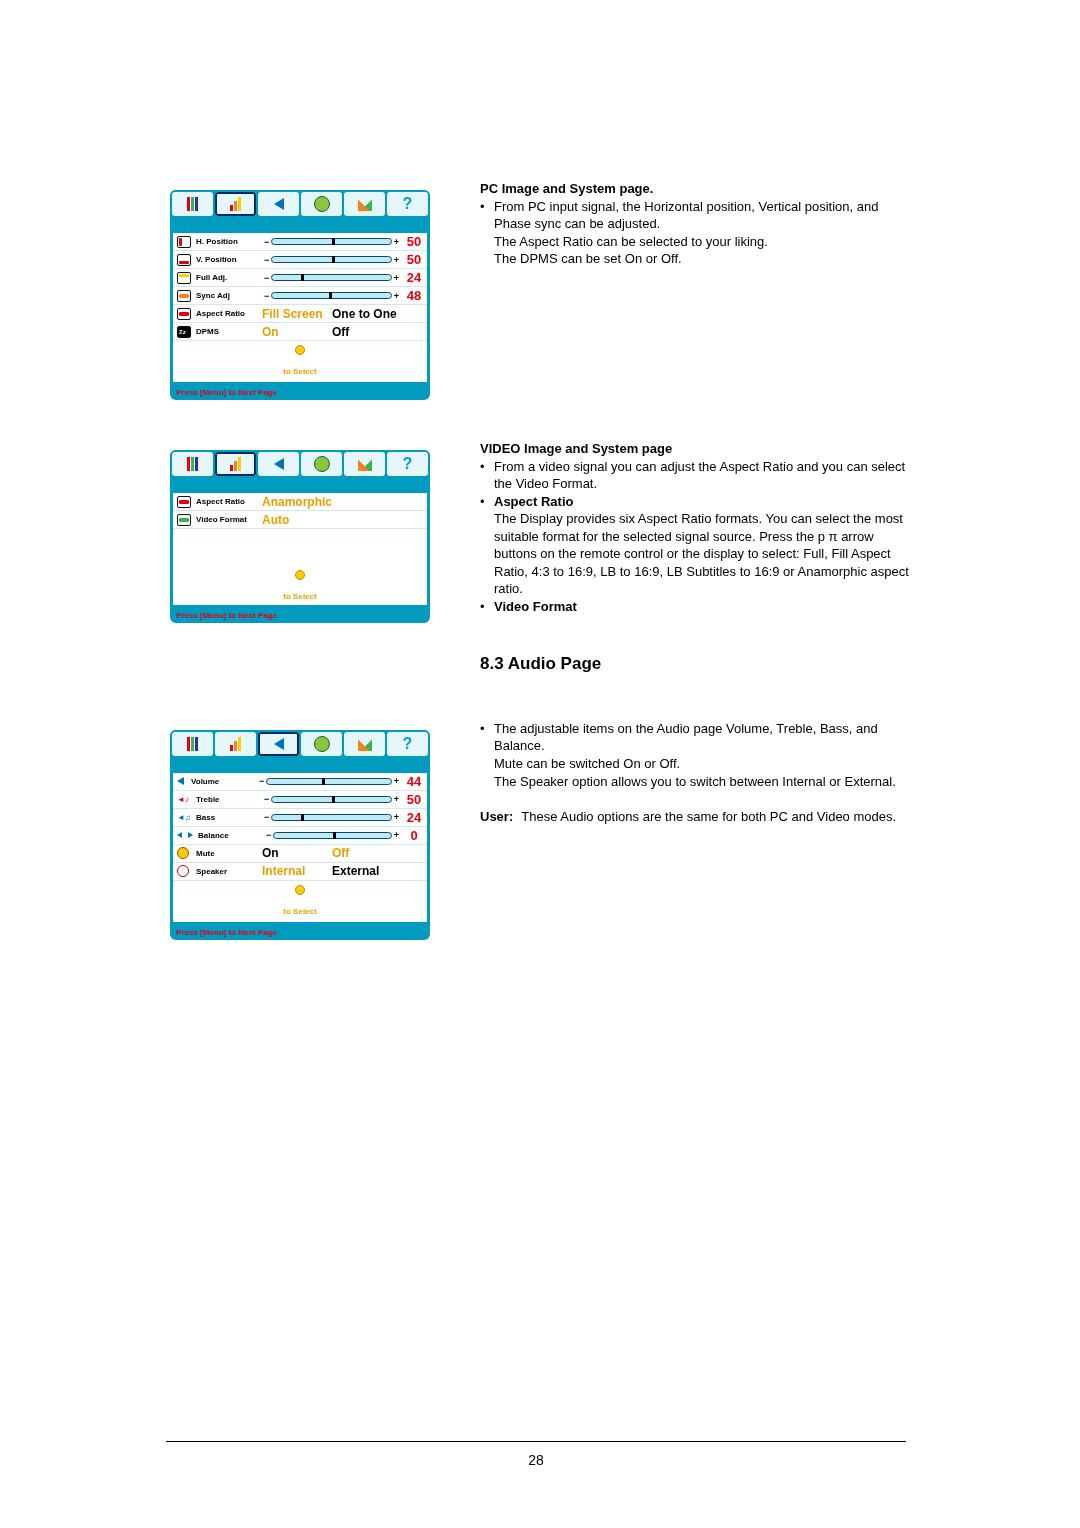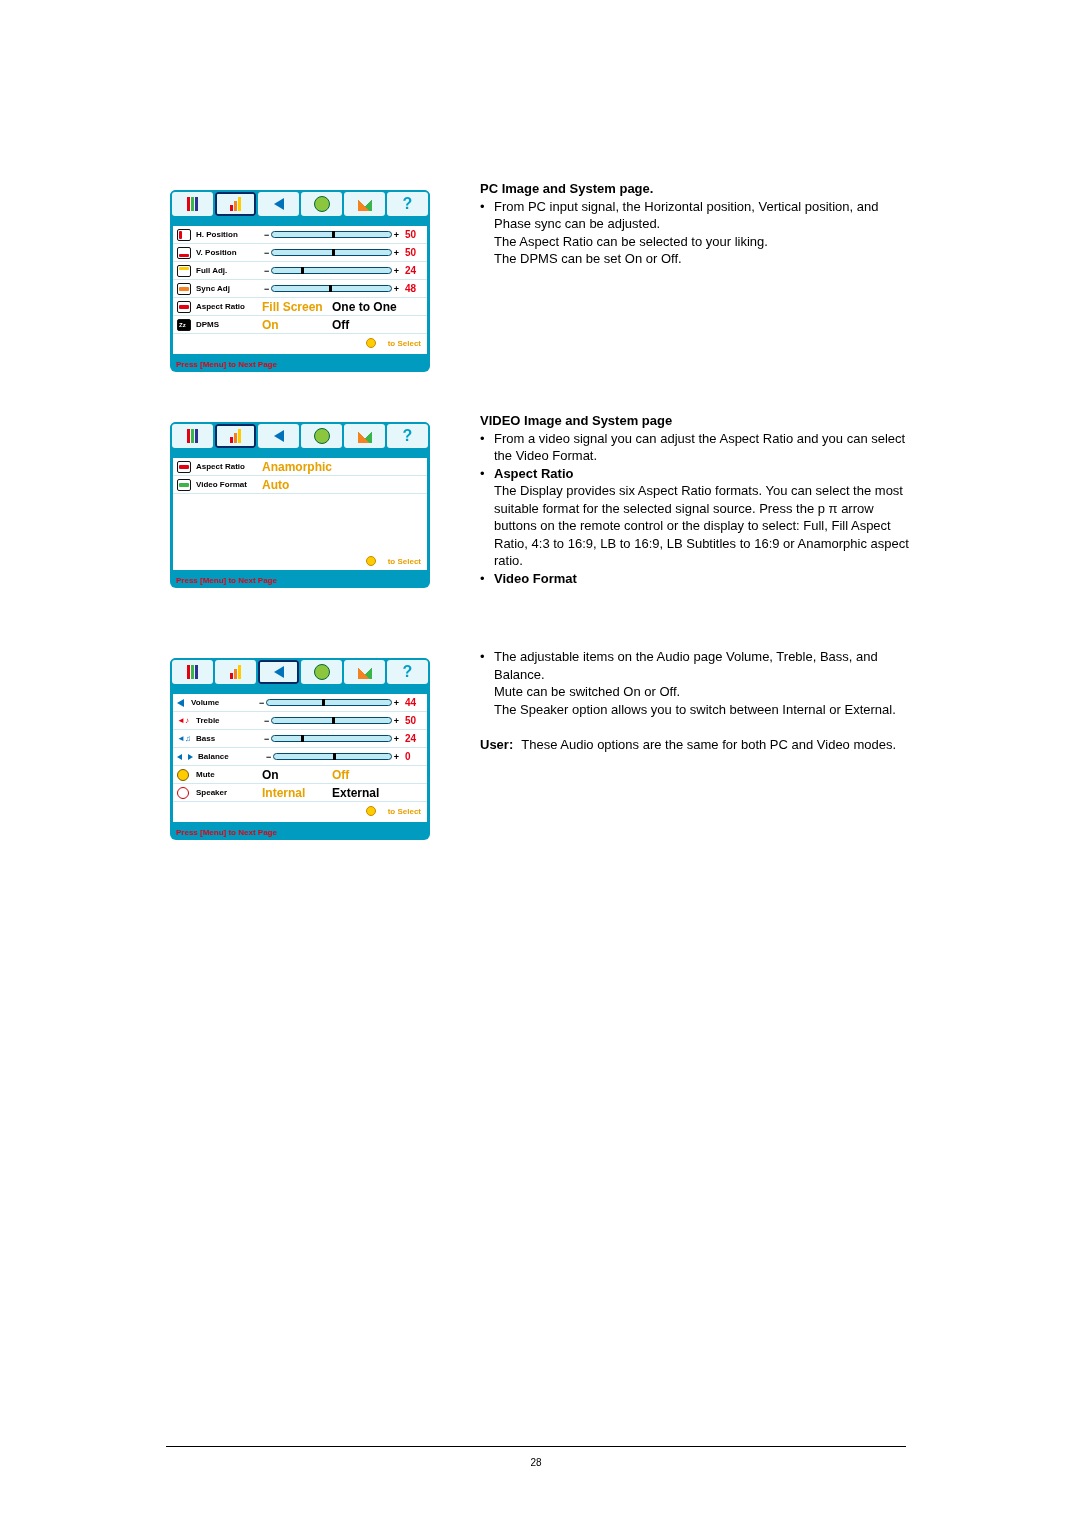--- a/index.html
+++ b/index.html
@@ -57,21 +57,21 @@
   .note-row {
     display: flex;
     gap: 8px;
   }
   .note-label { font-weight: bold; flex-shrink: 0; }
   .pagenum {
     position: absolute;
     bottom: 60px;
     left: 0; right: 8px;
     text-align: center;
-    font-size: 10px;
+    font-size: 14px;
     border-top: 1px solid #000;
     width: 740px;
     margin: 0 auto;
     padding-top: 10px;
   }
 
   
   .osd {
     width: 260px;
     background: #009bbf;
@@ -96,21 +96,21 @@
     display: flex;
     align-items: center;
     justify-content: center;
   }
   .osd-tab.active {
     outline: 2px solid #002a66;
     outline-offset: -2px;
   }
   .osd-body {
     background: #fff;
-    margin: 8px 3px 3px 3px;
+    margin: 15px 3px 3px 3px;
     padding-bottom: 2px;
   }
   .osd-row {
     display: flex;
     align-items: center;
     height: 17px;
     padding: 0 4px;
     border-bottom: 1px solid #d0e8ee;
   }
   .osd-icon {
@@ -164,40 +164,41 @@
   }
   .sl-knob {
     position: absolute;
     top: -1px;
     width: 3px;
     height: 7px;
     background: #000;
   }
   .osd-val {
     width: 18px;
-    text-align: left;
+    text-align: center;
     color: #e60012;
-    font-size: 10px;
+    font-size: 13px;
     margin-left: 4px;
   }
   .osd-opts {
     display: flex;
     flex: 1;
     font-size: 12px;
   }
   .opt { width: 70px; color: #000; }
   .opt.active { color: #e8a000; }
   .osd-footer {
     display: flex;
     justify-content: flex-end;
     align-items: center;
     padding: 4px 6px;
     font-size: 8px;
     color: #e8a000;
     gap: 12px;
+    flex-direction: column;
   }
   .osd-footer .dot {
     width: 8px; height: 8px; border-radius: 50%; background: #ffcc00; border: 1px solid #c78a00;
   }
   .osd-bottom {
     color: #e60012;
     font-size: 8px;
     padding: 3px 6px;
   }
 
@@ -426,20 +427,23 @@
         <span>The Display provides six Aspect Ratio formats. You can select the most suitable format for the selected signal source. Press the p π arrow buttons on the remote control or the display to select: Full, Fill Aspect Ratio, 4:3 to 16:9, LB to 16:9, LB Subtitles to 16:9 or Anamorphic aspect ratio.</span>
       </div>
       <div class="bullet">
         <span class="bold">Video Format</span><br>
       </div>
     </div>
   </div>
 
   <div class="row-layout" style="margin-top:30px;">
     <div class="col-left"></div>
+    <div class="col-right">
+      <div class="section-title">8.3 Audio Page</div>
+    </div>
   </div>
 
   <div class="row-layout">
     <div class="col-left">
       <div class="osd">
         <div class="osd-tabs">
           <div class="osd-tab">
               <div class="ti-bars">
                 <span class="b1"></span>
                 <span class="b2"></span>

